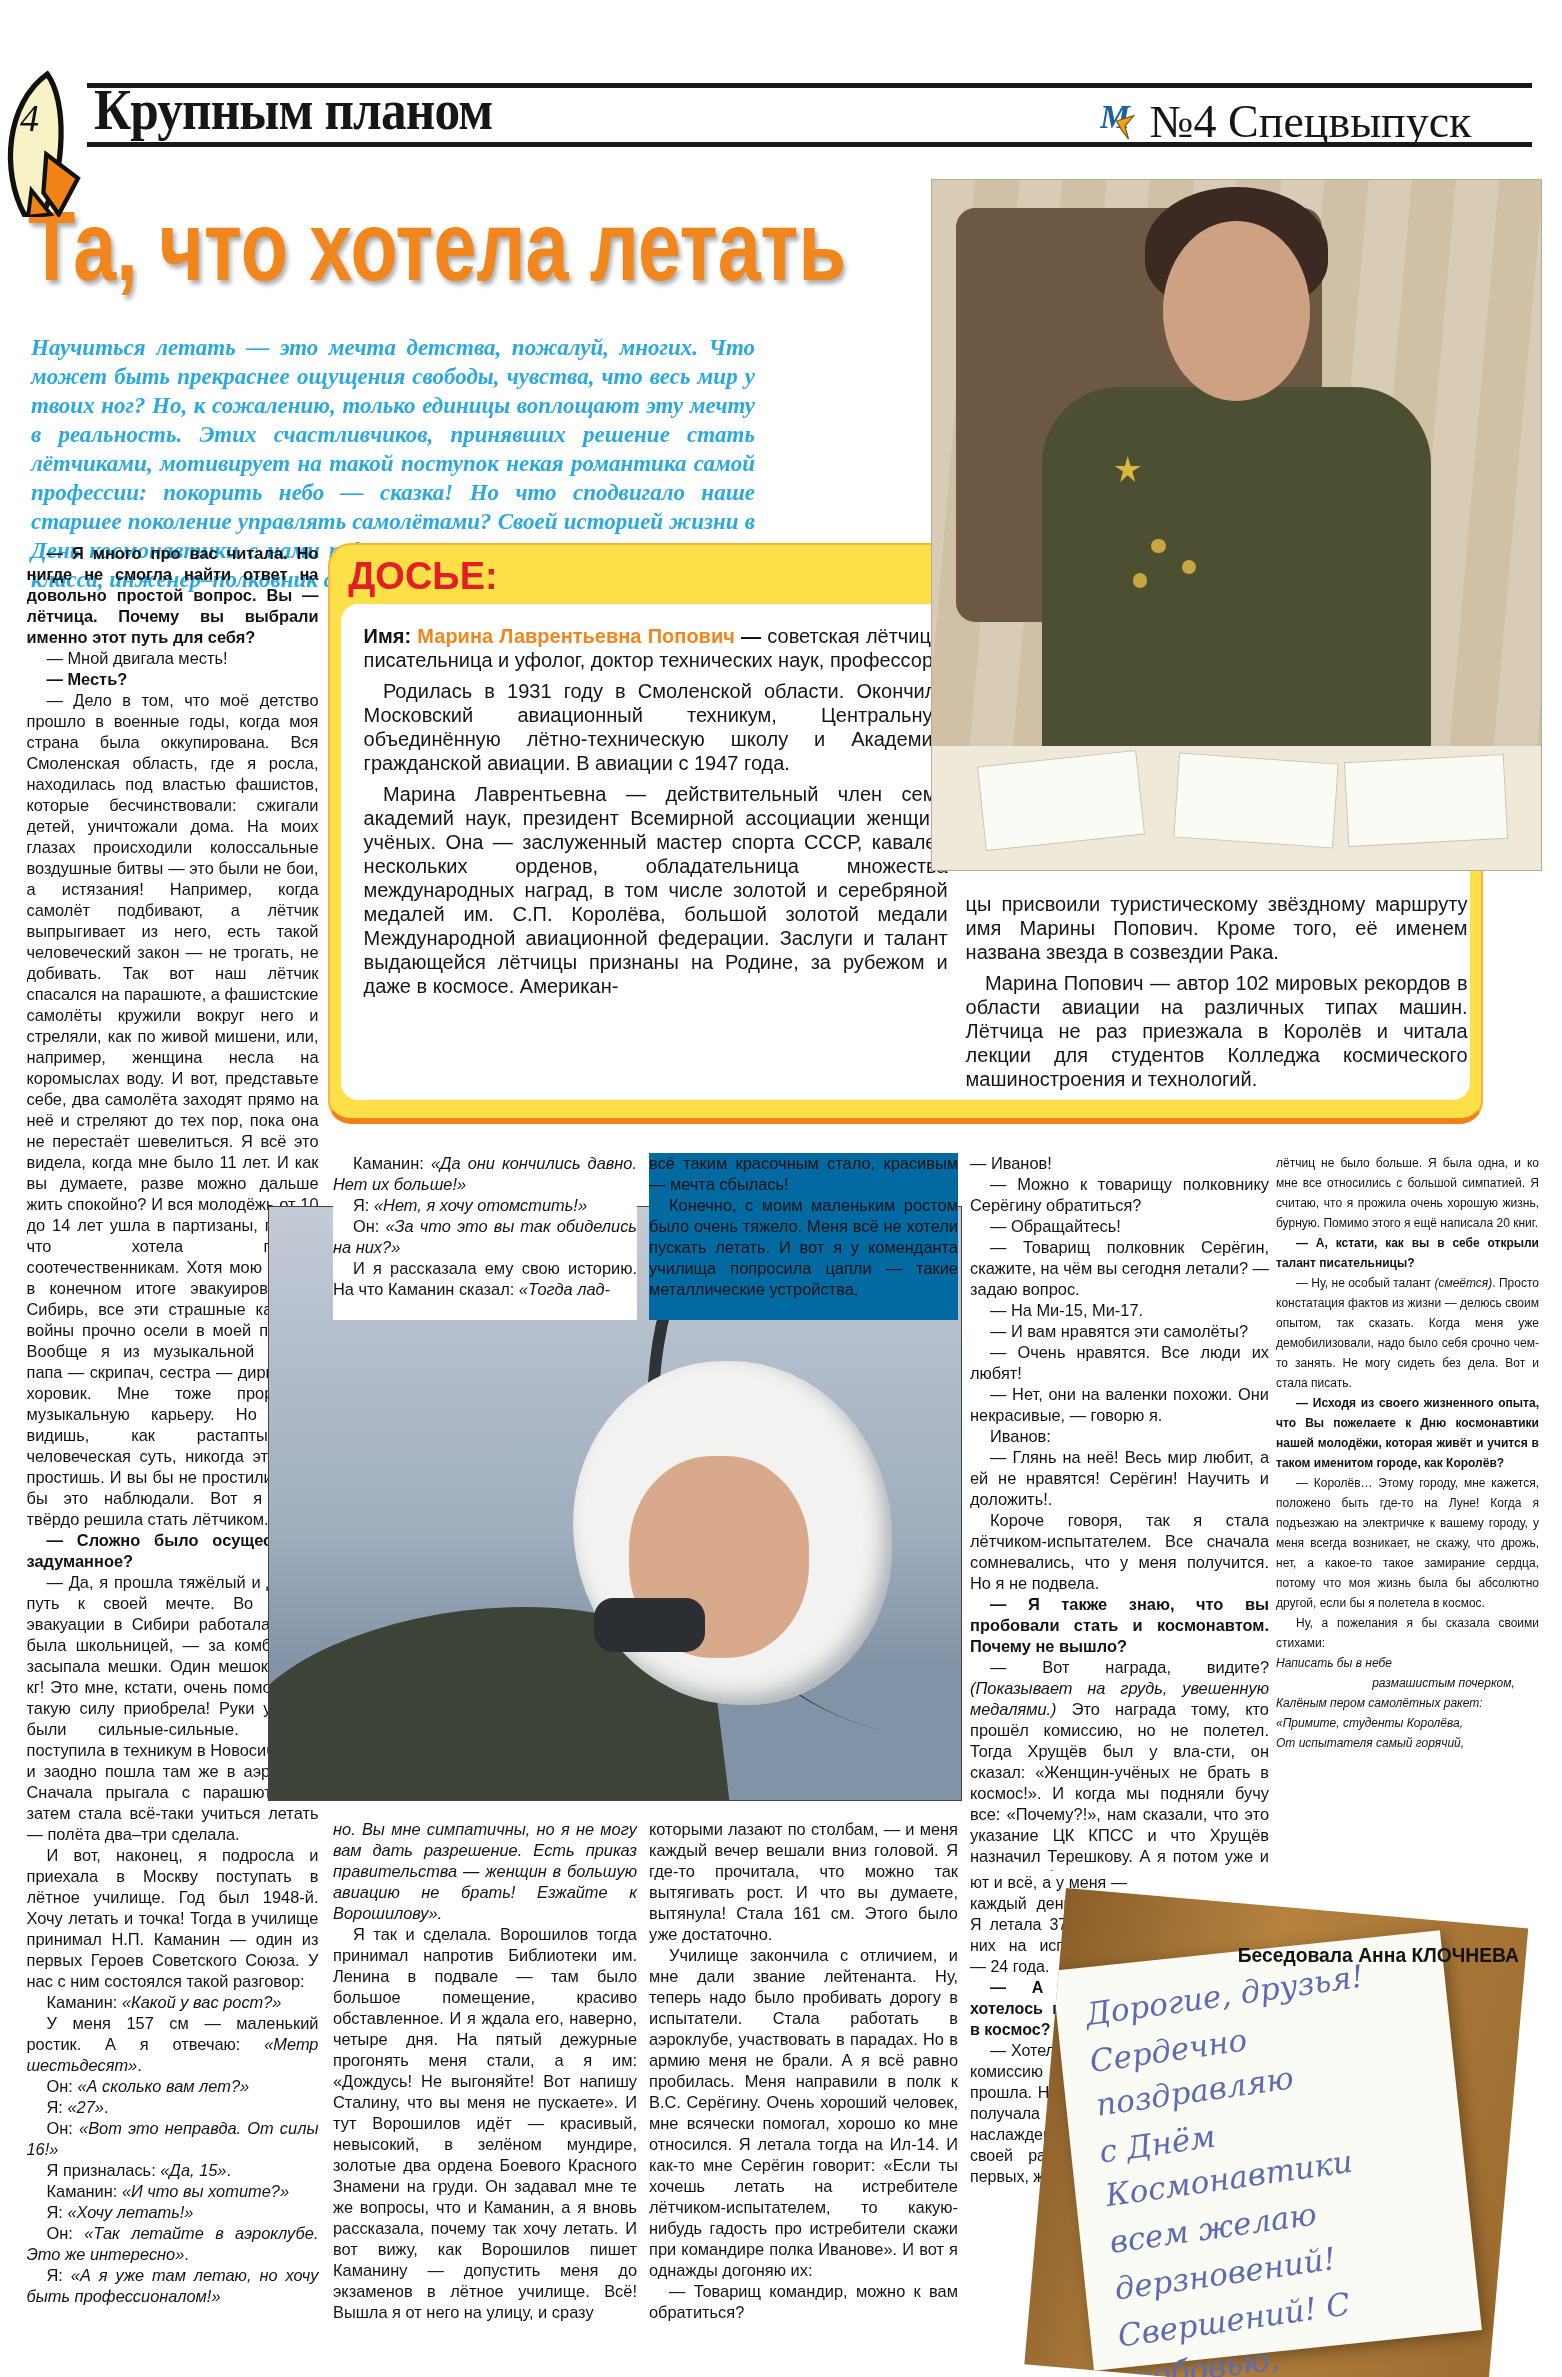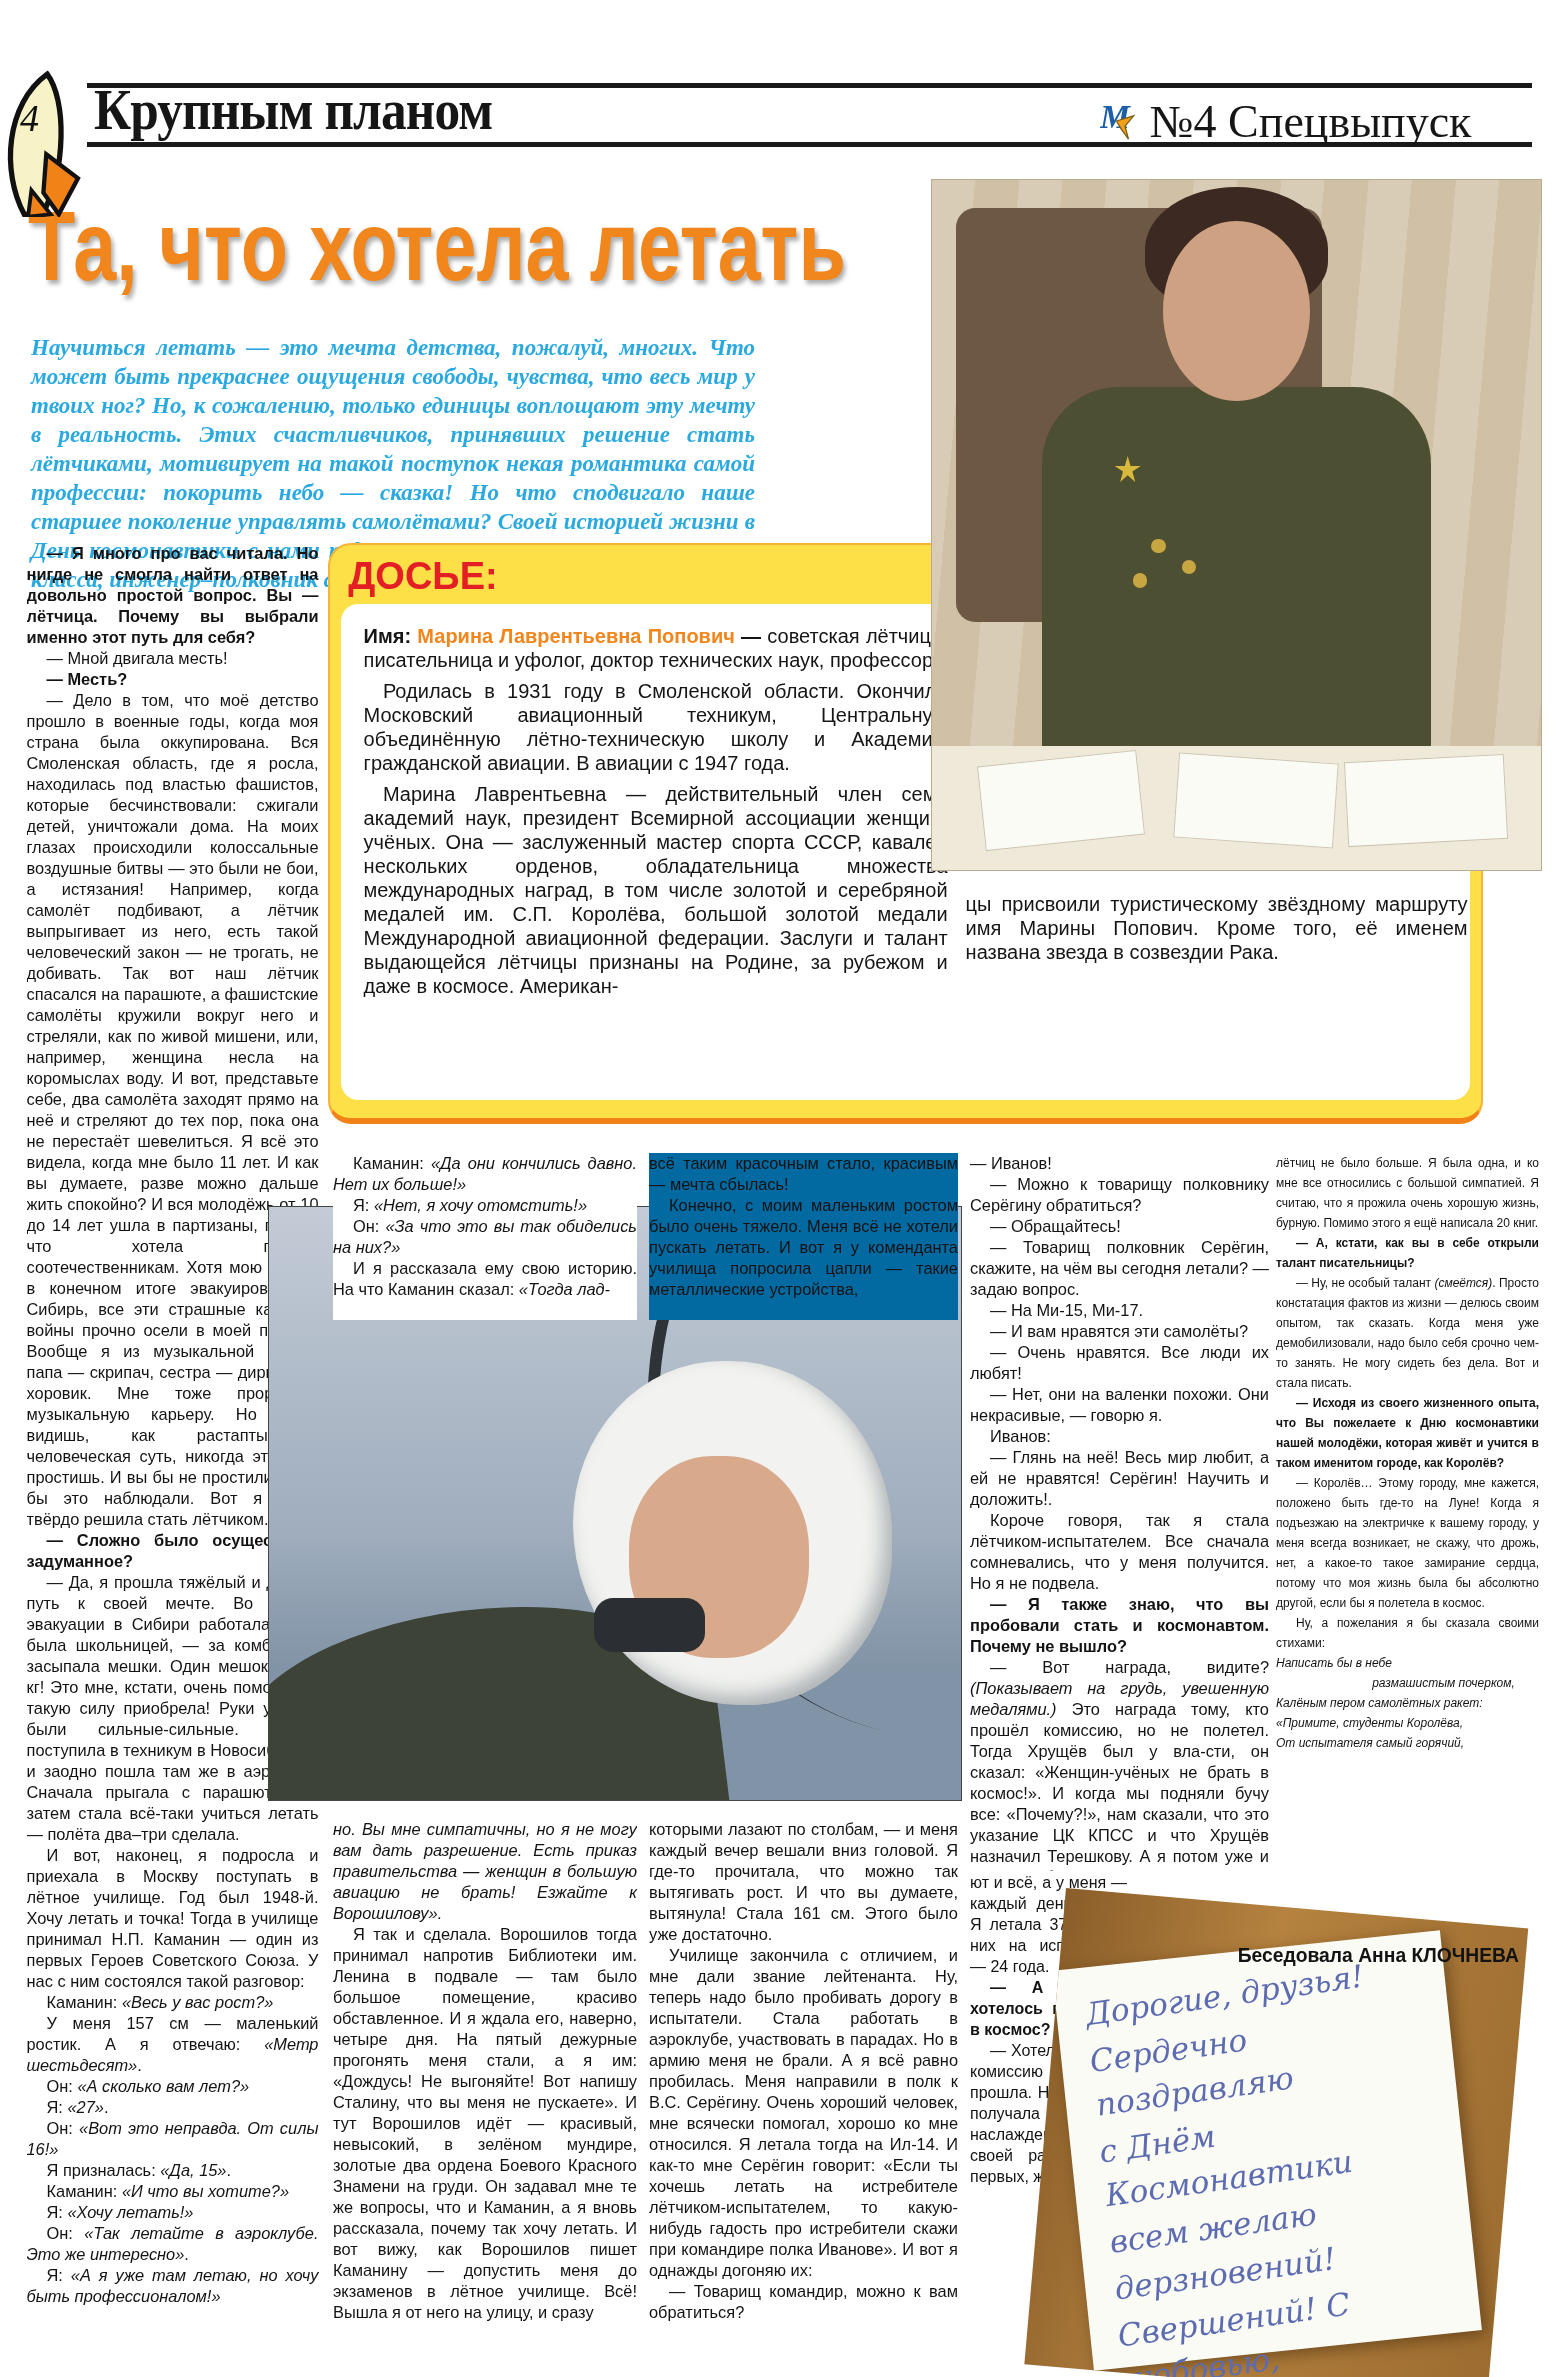--- a/index.html
+++ b/index.html
@@ -127,20 +127,21 @@
   <div class="dossier">
     <div class="dossier-title">ДОСЬЕ:</div>
     <div class="dossier-inner">
       <div class="dos-col dos-left">
           <p class="noind"><span class="lbl">Имя:  </span><span class="nm">Марина Лаврентьевна Попович</span><span class="lbl"> — </span><span>советская лётчица, писательница и уфолог, доктор технических наук, профессор.</span></p>
           <p><span>Родилась в 1931 году в Смоленской области. Окончила Московский авиационный техникум, Центральную объединённую лётно-техническую школу и Академию гражданской авиации. В авиации с 1947 года.</span></p>
           <p><span>Марина Лаврентьевна — действительный член семи академий наук, президент Всемирной ассоциации женщин-учёных. Она — заслуженный мастер спорта СССР, кавалер нескольких орденов, обладательница множества международных наград, в том числе золотой и серебряной медалей им. С.П. Королёва, большой золотой медали Международной авиационной федерации. Заслуги и талант выдающейся лётчицы признаны на Родине, за рубежом и даже в космосе. Американ-</span></p>
         </div>
       <div class="dos-col dos-right">
           <p class="noind"><span>цы присвоили туристическому звёздному маршруту имя Марины Попович. Кроме того, её именем названа звезда в созвездии Рака.</span></p>
+          <p><span>Марина Попович — автор 102 мировых рекордов в области авиации на различных типах машин. Лётчица не раз приезжала в Королёв и читала лекции для студентов Колледжа космического машиностроения и технологий.</span></p>
         </div>
     </div>
   </div>
 
   <div class="photo-top">
     <div class="pt-chair"></div>
     <div class="pt-torso"></div>
     <div class="pt-hair"></div>
     <div class="pt-head"></div>
     <div class="pt-star"></div>
@@ -162,21 +163,21 @@
   </div>
 
   <div class="c col1">
       <p class="q"><span>— Я много про вас читала. Но нигде не смогла найти ответ на довольно простой вопрос. Вы — лётчица. Почему вы выбрали именно этот путь для себя?</span></p>
       <p><span>— Мной двигала месть!</span></p>
       <p class="q"><span>— Месть?</span></p>
       <p><span>— Дело в том, что моё детство прошло в военные годы, когда моя страна была оккупирована. Вся Смоленская область, где я росла, находилась под властью фашистов, которые бесчинствовали: сжигали детей, уничтожали дома. На моих глазах происходили колоссальные воздушные битвы — это были не бои, а истязания! Например, когда самолёт подбивают, а лётчик выпрыгивает из него, есть такой человеческий закон — не трогать, не добивать. Так вот наш лётчик спасался на парашюте, а фашистские самолёты кружили вокруг него и стреляли, как по живой мишени, или, например, женщина несла на коромыслах воду. И вот, представьте себе, два самолёта заходят прямо на неё и стреляют до тех пор, пока она не перестаёт шевелиться. Я всё это видела, когда мне было 11 лет. И как вы думаете, разве можно дальше жить спокойно? И вся молодёжь от 10 до 14 лет ушла в партизаны, потому что хотела помочь соотечественникам. Хотя мою семью в конечном итоге эвакуировали в Сибирь, все эти страшные картины войны прочно осели в моей памяти. Вообще я из музыкальной семьи: папа — скрипач, сестра — дирижёр и хоровик. Мне тоже пророчили музыкальную карьеру. Но когда видишь, как растаптывается человеческая суть, никогда этого не простишь. И вы бы не простили, если бы это наблюдали. Вот я тогда твёрдо решила стать лётчиком.</span></p>
       <p class="q"><span>— Сложно было осуществить задуманное?</span></p>
       <p><span>— Да, я прошла тяжёлый и долгий путь к своей мечте. Во время эвакуации в Сибири работала, пока была школьницей, — за комбайном засыпала мешки. Один мешок — 60 кг! Это мне, кстати, очень помогло. Я такую силу приобрела! Руки у меня были сильные-сильные. Потом поступила в техникум в Новосибирске и заодно пошла там же в аэроклуб. Сначала прыгала с парашютом, а затем стала всё-таки учиться летать — полёта два–три сделала.</span></p>
       <p><span>И вот, наконец, я подросла и приехала в Москву поступать в лётное училище. Год был 1948-й. Хочу летать и точка! Тогда в училище принимал Н.П. Каманин — один из первых Героев Советского Союза. У нас с ним состоялся такой разговор:</span></p>
-      <p><span>Каманин: </span><span class="i">«Весь у вас рост?»</span></p>
+      <p><span>Каманин: </span><span class="i">«Какой у вас рост?»</span></p>
       <p><span>У меня 157 см — маленький ростик. А я отвечаю: </span><span class="i">«Метр шестьдесят»</span><span>.</span></p>
       <p><span>Он: </span><span class="i">«А сколько вам лет?»</span></p>
       <p><span>Я: </span><span class="i">«27»</span><span>.</span></p>
       <p><span>Он: </span><span class="i">«Вот это неправда. От силы 16!»</span></p>
       <p><span>Я призналась: </span><span class="i">«Да, 15»</span><span>.</span></p>
       <p><span>Каманин: </span><span class="i">«И что вы хотите?»</span></p>
       <p><span>Я: </span><span class="i">«Хочу летать!»</span></p>
       <p><span>Он: </span><span class="i">«Так летайте в аэроклубе. Это же интересно»</span><span>.</span></p>
       <p><span>Я: </span><span class="i">«А я уже там летаю, но хочу быть профессионалом!»</span></p>
     </div>

